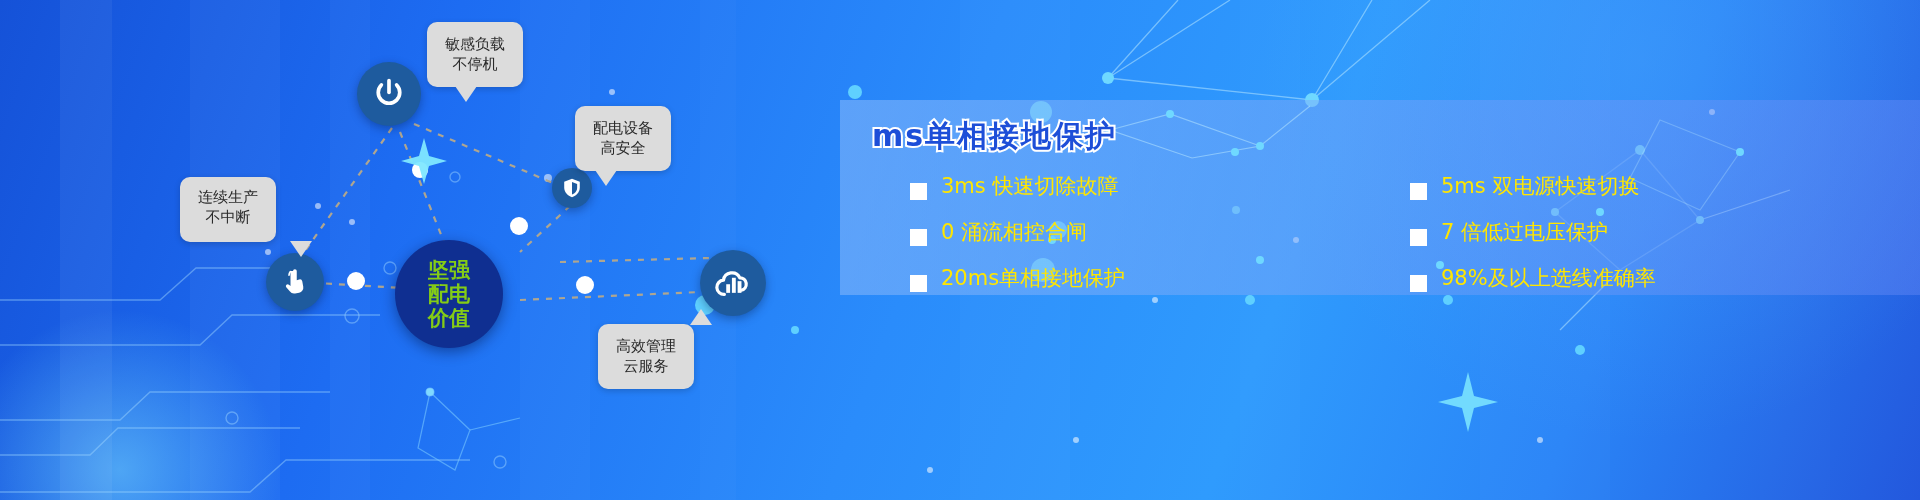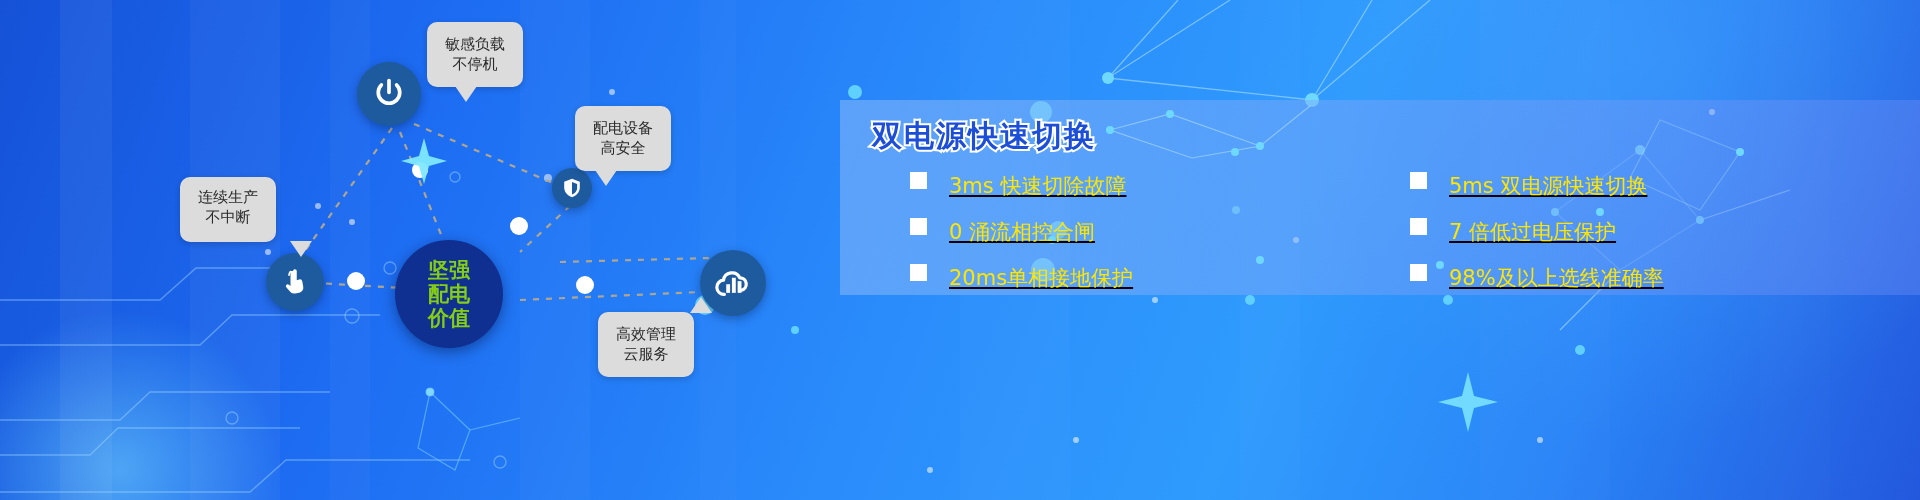--- a/index.html
+++ b/index.html
@@ -65,21 +65,21 @@
     color:#1d4ed8;
     -webkit-text-stroke:4px #ffffff;
     paint-order:stroke fill;
     font-family:"DejaVu Sans","Liberation Sans",sans-serif;
   }
   #specs-list{
     position:absolute;left:70px;top:72px;width:990px;
     display:grid;grid-template-columns:1fr 1fr;
     row-gap:18px;column-gap:10px;
   }
-  .spec-item{display:flex;align-items:flex-start;gap:22px;text-decoration:underline;}
+  .spec-item{display:flex;align-items:flex-end;gap:14px;}
   .spec-bullet{width:17px;height:17px;background:#ffffff;flex:none;}
   .spec-label{
     color:#ffe600;font-size:21px;white-space:nowrap;
     font-family:"DejaVu Sans","Liberation Sans",sans-serif;
   }
 </style>
 </head>
 <body>
 
 <div id="banner">
@@ -228,21 +228,21 @@
     <div>高安全</div>
     <span class="tail down" style="left:20px;"></span>
   </div>
 
   <div class="bubble" style="left:180px;top:177px;font-family:Liberation Mono, monospace;">
     <div>连续生产</div>
     <div>不中断</div>
     <span class="tail down" style="left:110px;"></span>
   </div>
 
-  <div class="bubble" style="left:598px;top:312px;">
+  <div class="bubble" style="left:598px;top:324px;">
     <div>高效管理</div>
     <div>云服务</div>
     <span class="tail up" style="left:92px;"></span>
   </div>
 
   <div id="specs">
     <svg class="decor" width="1080" height="195" viewBox="0 0 1080 195">
       <g stroke="rgba(190,235,255,.5)" stroke-width="1.2" fill="none">
         <path d="M270 30 L330 14 L420 46 L352 58 Z"></path>
         <path d="M420 46 L470 6"></path>
@@ -254,21 +254,21 @@
         <circle cx="420" cy="46" r="4"></circle>
           <circle cx="900" cy="52" r="4"></circle>
         <circle cx="395" cy="52" r="4"></circle>
           <circle cx="212" cy="140" r="4"></circle>
         <circle cx="420" cy="160" r="4"></circle>
           <circle cx="600" cy="165" r="4"></circle>
         <circle cx="760" cy="112" r="4"></circle>
       </g>
     </svg>
 
-    <div id="specs-title">双电源快速切换</div>
+    <div id="specs-title">ms单相接地保护</div>
 
     <div id="specs-list">
       <div class="spec-item">
         <span class="spec-bullet"></span>
         <span class="spec-label">3ms 快速切除故障</span>
       </div>
       <div class="spec-item">
         <span class="spec-bullet"></span>
         <span class="spec-label">5ms 双电源快速切换</span>
       </div>

